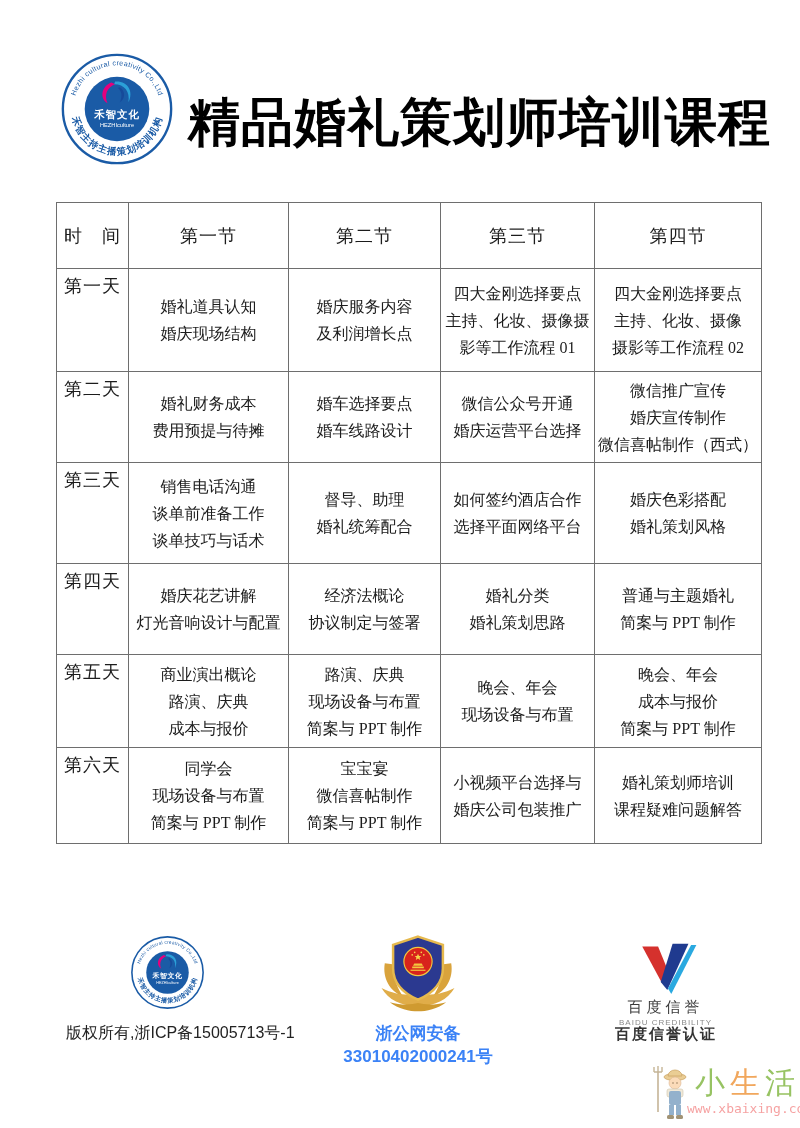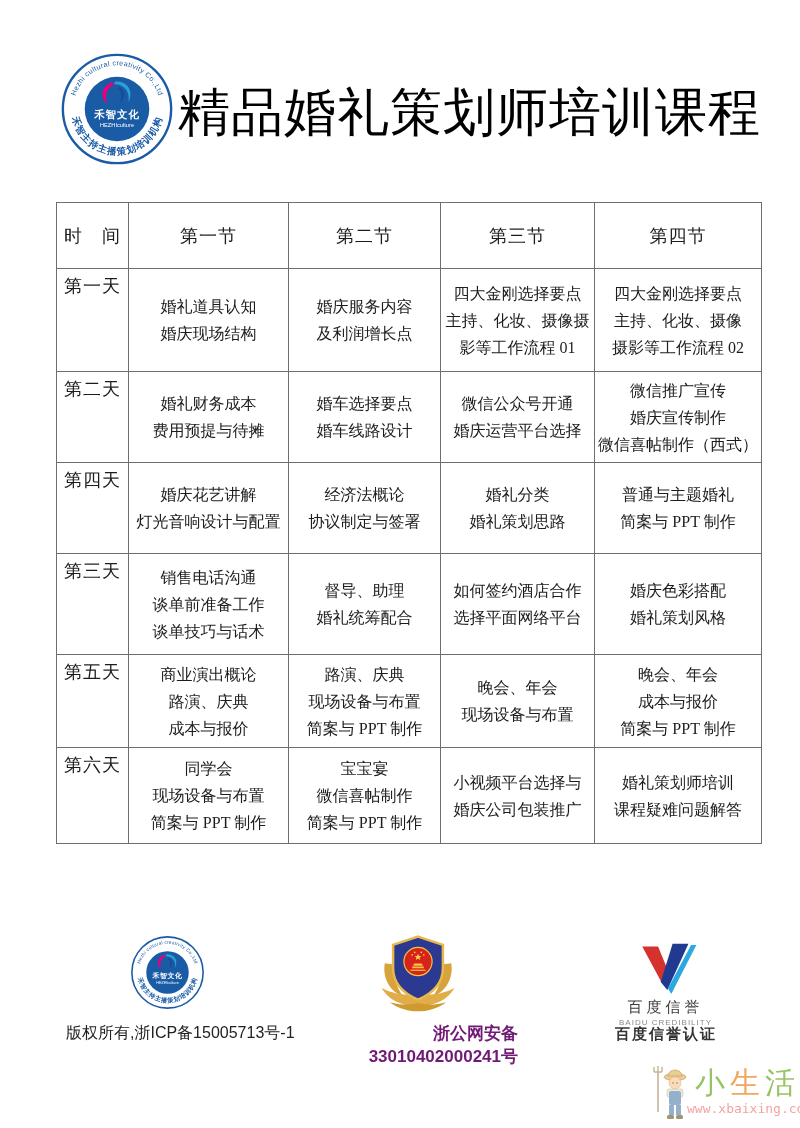--- a/index.html
+++ b/index.html
@@ -3,22 +3,22 @@
 <meta charset="utf-8">
 <style>
   html,body{margin:0;padding:0;background:#ffffff;}
   .page{
     position:relative;width:800px;height:1128px;background:#ffffff;overflow:hidden;
     font-family:"Liberation Serif","DejaVu Serif",serif;color:#1c1c1c;
   }
   
   .hezhi-logo-lg{position:absolute;left:60px;top:52px;width:114px;height:114px;}
   .page-title{
-    position:absolute;left:178px;top:78px;width:577px;height:70px;margin:0;
-    font-size:52px;font-weight:normal;letter-spacing:1px;text-align:center;
+    position:absolute;left:178px;top:78px;width:577px;height:70px;margin:10px;
+    font-size:52px;font-weight:bold;letter-spacing:1px;text-align:center;
     line-height:70px;color:#000;white-space:nowrap;
   }
   
   .course-table{
     position:absolute;left:48px;top:202px;width:705px;
     border-collapse:collapse;table-layout:fixed;margin-left:8px;
   }
   .course-table td,.course-table th{
     border:1px solid #6e6e6e;text-align:center;padding:2px;
     font-weight:normal;
@@ -31,22 +31,22 @@
     font-size:16px;line-height:27px;vertical-align:middle;white-space:pre-line;
   }
   
   .hezhi-logo-sm{position:absolute;left:130px;top:935px;width:75px;height:75px;}
   .police-badge{position:absolute;left:376px;top:930px;width:84px;height:83px;}
   .baidu-block{position:absolute;left:598px;top:941px;width:135px;text-align:center;}
   .baidu-v{width:66px;height:53px;display:inline-block;}
   .baidu-cn{font-family:"Liberation Sans","DejaVu Sans",sans-serif;font-size:15px;letter-spacing:4px;color:#3a3a3a;margin-top:0;}
   .baidu-en{font-family:"Liberation Sans","DejaVu Sans",sans-serif;font-size:8px;letter-spacing:1px;color:#8a8a8a;margin-top:1px;}
   .copyright{position:absolute;left:66px;top:1023px;font-family:"Liberation Sans","DejaVu Sans",sans-serif;font-size:16px;color:#222;}
-  .police-record{position:absolute;left:318px;top:1022px;width:200px;text-align:right;
-    font-family:"Liberation Sans","DejaVu Sans",sans-serif;font-size:17px;font-weight:bold;color:#701a75;}
+  .police-record{position:absolute;left:318px;top:1022px;width:200px;text-align:center;
+    font-family:"Liberation Sans","DejaVu Sans",sans-serif;font-size:17px;font-weight:bold;color:#3b82f6;}
   .baidu-cert{position:absolute;left:600px;top:1025px;width:132px;text-align:center;
     font-family:"Liberation Sans","DejaVu Sans",sans-serif;font-size:15px;letter-spacing:2px;color:#333;font-weight:bold;}
   
   .watermark{position:absolute;left:653px;top:1063px;width:147px;height:62px;opacity:.92;}
   .mascot{position:absolute;left:0;top:2px;width:40px;height:57px;}
   .wm-name{position:absolute;left:42px;top:0;font-family:"DejaVu Sans","Liberation Sans",sans-serif;
     font-weight:normal;font-size:30px;letter-spacing:5px;white-space:nowrap;}
   .wm-c-green{color:#8fbe56;}
   .wm-c-orange{color:#f0a050;}
   .wm-url{position:absolute;left:34px;top:38px;font-family:"DejaVu Sans Mono","Liberation Mono",monospace;
@@ -115,42 +115,42 @@
         <td class="cell">婚礼财务成本
 费用预提与待摊</td>
         <td class="cell">婚车选择要点
 婚车线路设计</td>
         <td class="cell">微信公众号开通
 婚庆运营平台选择</td>
         <td class="cell">微信推广宣传
 婚庆宣传制作
 微信喜帖制作（西式）</td>
       </tr>
-      <tr style="height:91px">
-        <td class="day">第四天</td>
-        <td class="cell">婚庆花艺讲解
-灯光音响设计与配置</td>
-        <td class="cell">经济法概论
-协议制定与签署</td>
-        <td class="cell">婚礼分类
-婚礼策划思路</td>
-        <td class="cell">普通与主题婚礼
-简案与 PPT 制作</td>
-      </tr>
       <tr style="height:101px">
         <td class="day">第三天</td>
         <td class="cell">销售电话沟通
 谈单前准备工作
 谈单技巧与话术</td>
         <td class="cell">督导、助理
 婚礼统筹配合</td>
         <td class="cell">如何签约酒店合作
 选择平面网络平台</td>
         <td class="cell">婚庆色彩搭配
 婚礼策划风格</td>
+      </tr>
+      <tr style="height:91px">
+        <td class="day">第四天</td>
+        <td class="cell">婚庆花艺讲解
+灯光音响设计与配置</td>
+        <td class="cell">经济法概论
+协议制定与签署</td>
+        <td class="cell">婚礼分类
+婚礼策划思路</td>
+        <td class="cell">普通与主题婚礼
+简案与 PPT 制作</td>
       </tr>
       <tr style="height:93px">
         <td class="day">第五天</td>
         <td class="cell">商业演出概论
 路演、庆典
 成本与报价</td>
         <td class="cell">路演、庆典
 现场设备与布置
 简案与 PPT 制作</td>
         <td class="cell">晚会、年会

